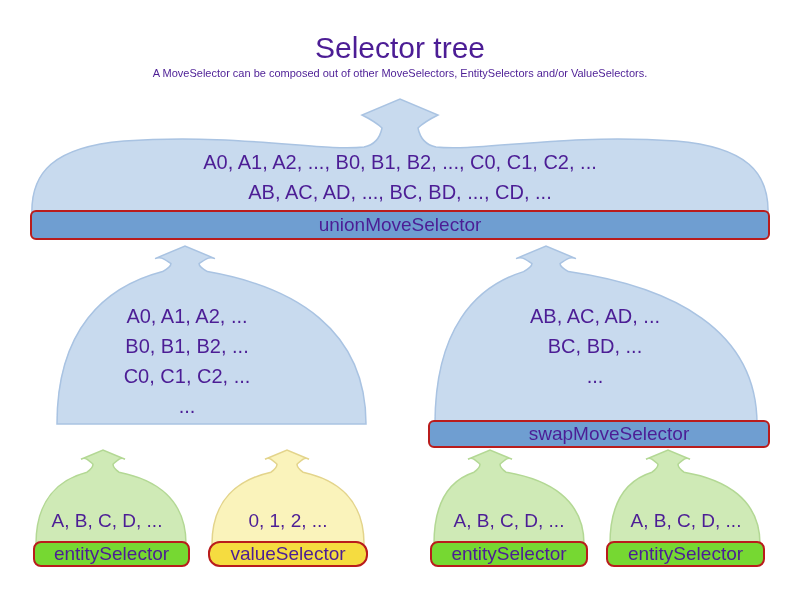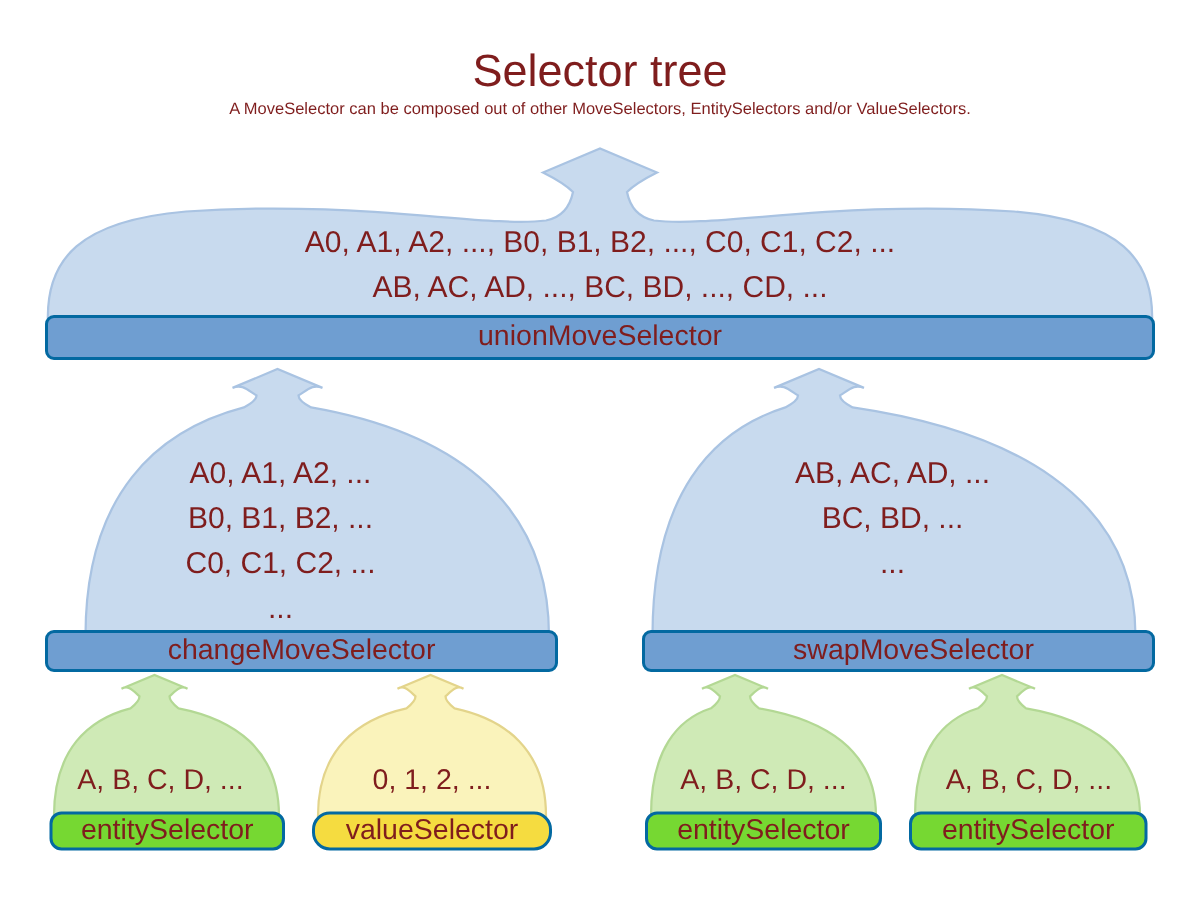--- a/index.html
+++ b/index.html
@@ -1,35 +1,35 @@
 <!DOCTYPE html>
 <html><head>
 <meta charset="utf-8">
 <style>
   html,body{margin:0;padding:0;background:#fff;}
   #canvas{
     position:relative;width:800px;height:600px;overflow:hidden;background:#fff;
-    font-family:"Liberation Sans","DejaVu Sans",sans-serif;color:#7f1d1d;
+    font-family:"Liberation Sans","DejaVu Sans",sans-serif;color:#4c1d95;
   }
   #shapes{position:absolute;left:0;top:0;z-index:1;}
   .dome-blue{fill:var(--blue-light);stroke:var(--blue-border);stroke-width:1.5;}
   .dome-green{fill:var(--green-light);stroke:var(--green-border);stroke-width:1.5;}
   .dome-yellow{fill:var(--yellow-light);stroke:var(--yellow-border);stroke-width:1.5;}
   .txt{position:absolute;z-index:2;text-align:center;}
   .title{top:31px;left:0;width:800px;font-size:30px;line-height:34px;}
   .subtitle{top:66px;left:0;width:800px;font-size:11px;line-height:15px;}
   .shape-lines{font-size:20px;}
   .shape-lines div{line-height:30px;white-space:nowrap;}
   .union-lines{top:147px;left:100px;width:600px;}
   .change-lines{top:301px;left:37px;width:300px;}
   .swap-lines{top:301px;left:445px;width:300px;}
   .leaf-line{top:507px;font-size:19px;line-height:28px;white-space:nowrap;}
   .bar{
     position:absolute;z-index:3;box-sizing:border-box;
-    border:2px solid #0369a1;border-radius:6px;
+    border:2px solid #b91c1c;border-radius:6px;
     display:flex;align-items:center;justify-content:center;
     font-size:19px;white-space:nowrap;
   }
   .bar-blue{background:var(--blue-bar);}
   .bar-green{background:var(--green-bar);border-radius:8px;}
   .bar-yellow{background:var(--yellow-bar);border-radius:8px;}
   .union-bar{left:30px;top:210px;width:740px;height:30px;}
   .change-bar{left:30px;top:420px;width:342px;height:28px;}
   .swap-bar{left:428px;top:420px;width:342px;height:28px;padding-left:20px;}
   .leaf-bar{top:541px;height:26px;}
@@ -69,23 +69,20 @@
   <div class="bar bar-blue union-bar">
     <span>unionMoveSelector</span>
   </div>
 
   <div class="txt shape-lines change-lines">
     <div>A0, A1, A2, ...</div>
     <div>B0, B1, B2, ...</div>
     <div>C0, C1, C2, ...</div>
     <div>...</div>
   </div>
-  <div class="bar bar-blue change-bar">
-    <span>changeMoveSelector</span>
-  </div>
 
   <div class="txt shape-lines swap-lines">
     <div>AB, AC, AD, ...</div>
     <div>BC, BD, ...</div>
     <div>...</div>
   </div>
   <div class="bar bar-blue swap-bar">
     <span>swapMoveSelector</span>
   </div>
 

